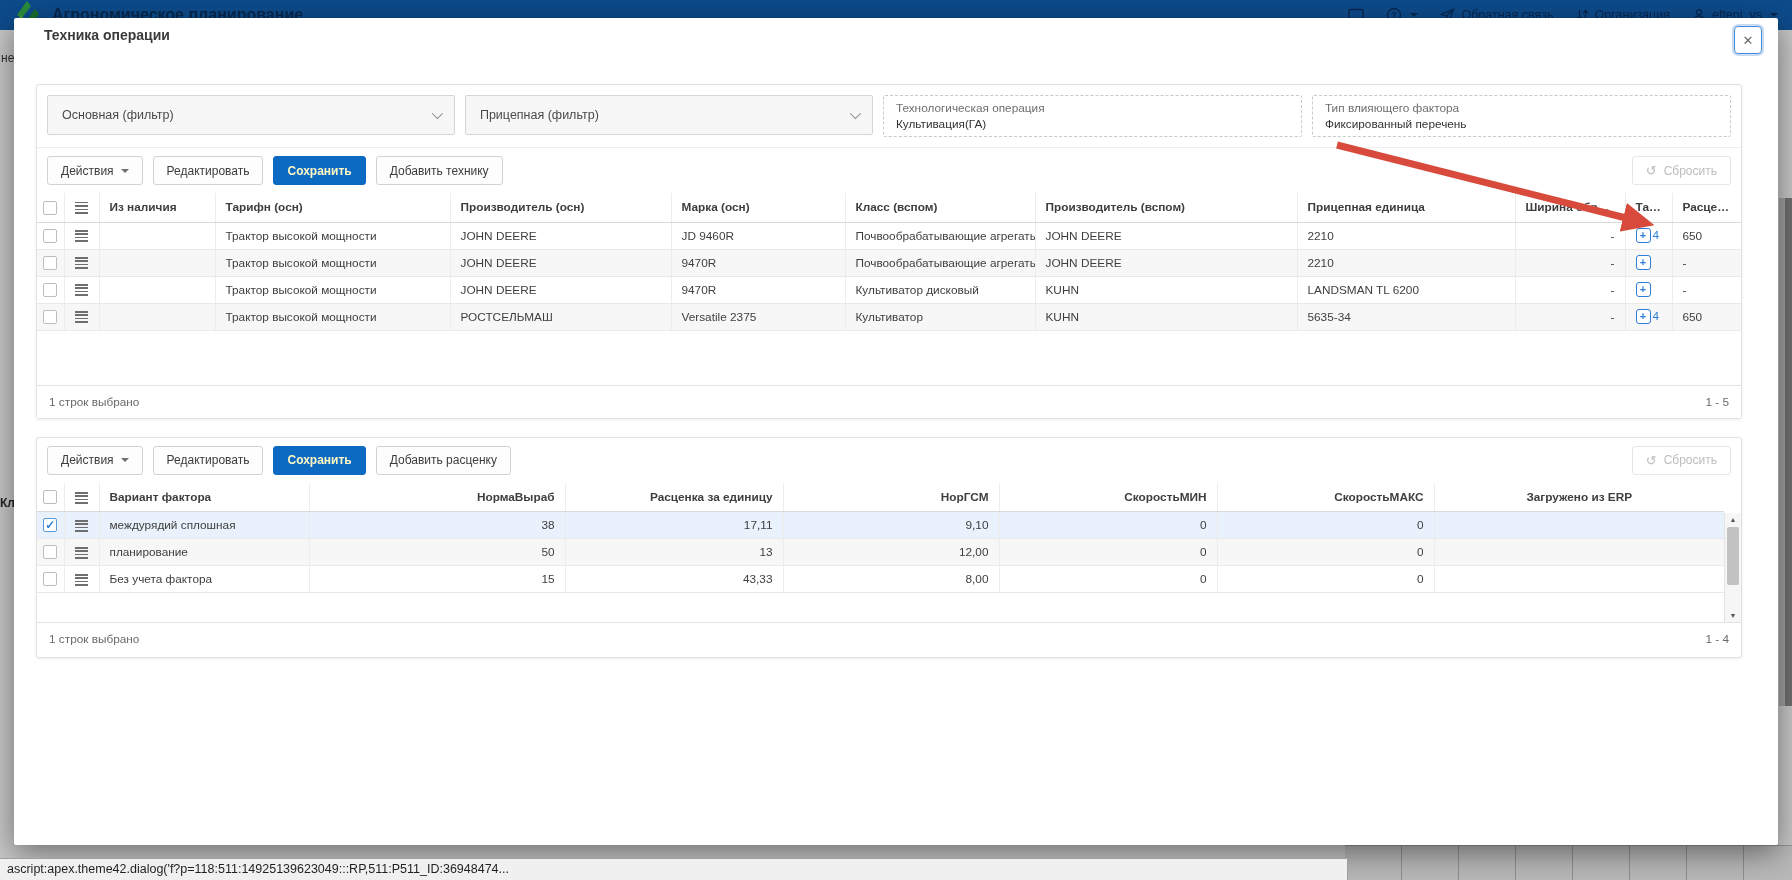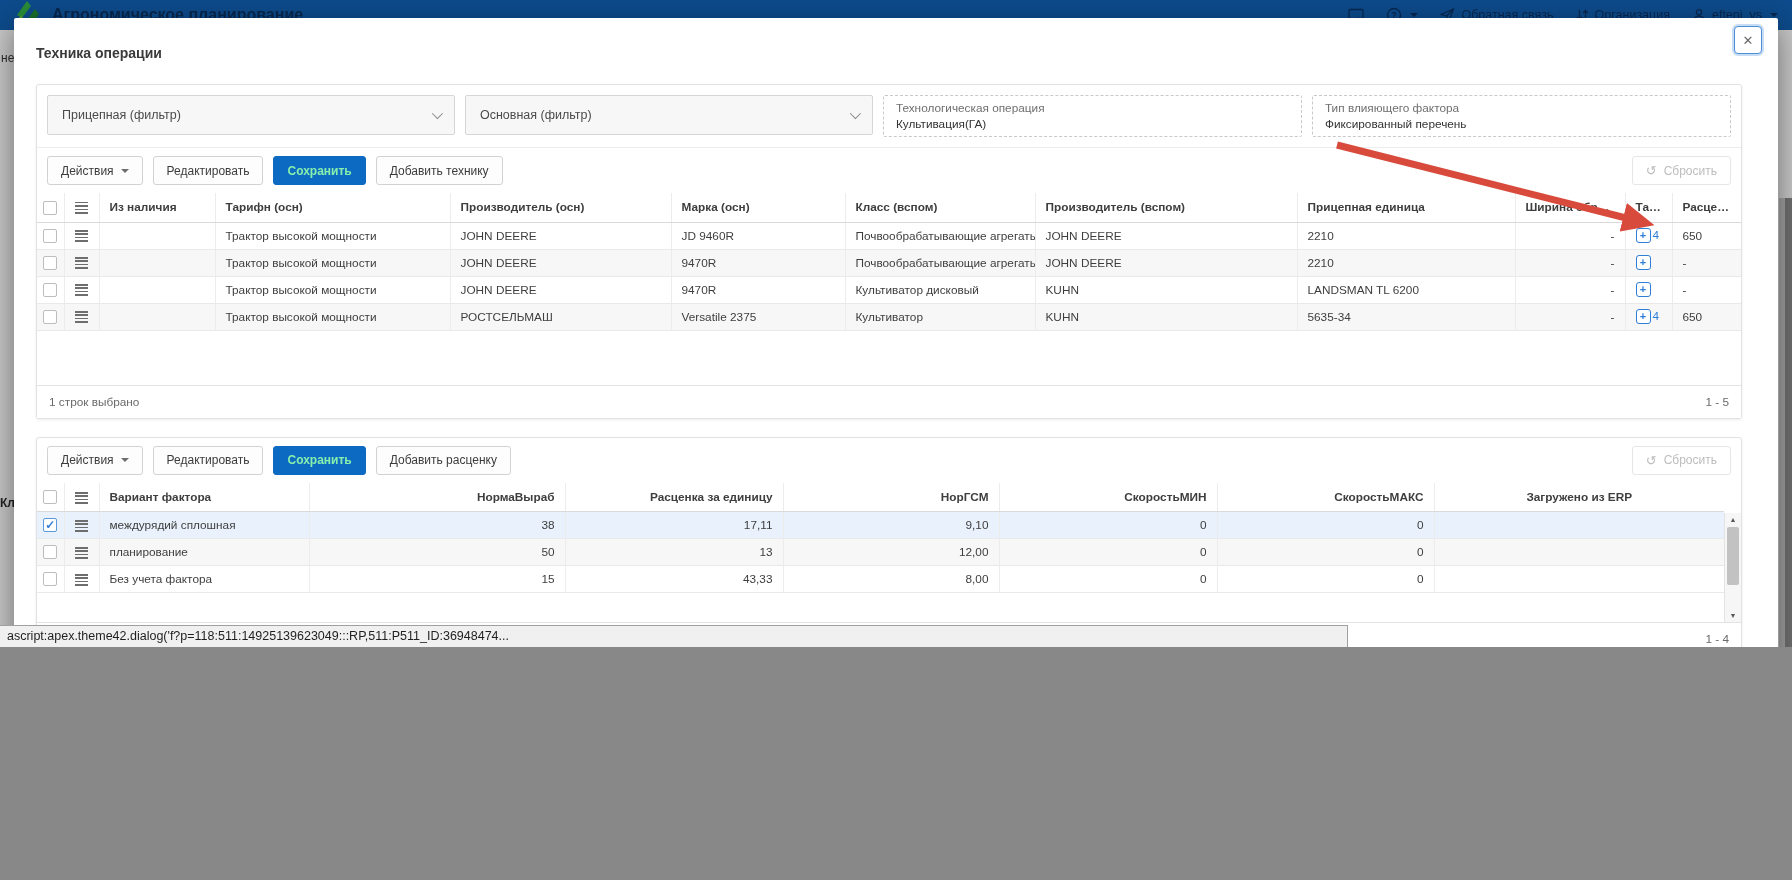--- a/index.html
+++ b/index.html
@@ -1,56 +1,56 @@
 <!DOCTYPE html>
 <html><head>
 <meta charset="utf-8">
 <style>
   * { box-sizing:border-box; margin:0; padding:0; }
   html,body { background:#888; }
   body { font-family:"Liberation Sans", sans-serif; }
-  .canvas { position:relative; width:1792px; height:647px; overflow:hidden; background:#ffffff; }
+  .canvas { position:relative; width:1792px; height:880px; overflow:hidden; background:#ffffff; }
 
   
   .navbar { position:absolute; left:0; top:0; right:0; height:30px; background:#1161b4; display:flex; align-items:center; z-index:1; color:#0a3368; }
   .logo { margin-left:13px; flex:0 0 auto; }
   .nav-title { font-weight:bold; font-size:16px; margin-left:9px; color:#093364; white-space:nowrap; }
   .nav-right { margin-left:auto; display:flex; align-items:center; gap:22px; padding-right:14px; font-size:12.5px; }
   .nav-item { display:flex; align-items:center; gap:6px; cursor:pointer; white-space:nowrap; }
   .mini-caret { width:0; height:0; border-left:4px solid transparent; border-right:4px solid transparent; border-top:4px solid #0a3368; margin-left:2px; }
 
   .bg-frag-top { position:absolute; left:1px; top:51px; z-index:1; font-size:12px; color:#3c3c3c; }
   .bg-frag-mid { position:absolute; left:0px; top:496px; z-index:1; font-size:12px; font-weight:bold; color:#2e2e2e; }
   .bg-sb-light { position:absolute; left:1779px; top:198px; width:6px; height:508px; background:#cfcfcf; z-index:1; }
   .bg-sb-dark  { position:absolute; left:1785px; top:198px; width:7px; height:508px; background:#8f8f8f; z-index:1; }
   .bg-bottom-frag { position:absolute; left:1345px; top:845px; width:447px; height:35px; z-index:1; background:#ececec;
      background-image:repeating-linear-gradient(90deg, transparent 0 56px, #b8b8b8 56px 57px); border-top:1px solid #bdbdbd; }
 
   .overlay { position:absolute; inset:0; background:rgba(0,0,0,0.22); z-index:5; }
 
   
   .modal { position:absolute; left:14px; top:18px; width:1764px; height:827px; background:#fff; z-index:10; border-radius:2px; box-shadow:0 8px 30px rgba(0,0,0,0.45); }
-  .modal-header { position:relative; height:42px; padding:26px 22px 0 22px; }
+  .modal-header { position:relative; height:42px; padding:8px 22px 0 22px;margin-left:8px; }
   .modal-title { font-size:14px; font-weight:bold; color:#3a3a3a; }
   .close-btn { position:absolute; top:8px; right:16px; width:28px; height:28px; background:#fff; border:1px solid #4a90d9; border-radius:4px; box-shadow:0 0 0 2px rgba(74,144,217,0.3); display:flex; align-items:center; justify-content:center; font-size:13px; color:#6b6b6b; cursor:pointer; }
 
   .card { margin:0 36px 0 22px; border:1px solid #e2e2e2; border-radius:3px; box-shadow:0 1px 3px rgba(0,0,0,0.08); background:#fff; }
   .card1 { margin-top:24px; }
   .card2 { margin-top:18px; padding-bottom:2px; }
 
   .filter-row { display:flex; gap:10px; padding:10px; }
   .select { flex:1; height:40px; background:#f7f7f7; border:1px solid #d6d6d6; border-radius:2px; display:flex; align-items:center; padding:0 14px; font-size:12.5px; color:#4a4a4a; cursor:pointer; }
   .chev { margin-left:auto; width:8px; height:8px; border-right:1.6px solid #8a8a8a; border-bottom:1.6px solid #8a8a8a; transform:rotate(45deg) translateY(-2px); }
   .dashedbox { flex:1.04; border:1px dashed #c9c9c9; border-radius:2px; padding:4px 12px; font-size:11.8px; overflow:hidden; }
   .dashedbox .lab { color:#6f6f6f; line-height:16px; white-space:nowrap; }
   .dashedbox .val { color:#333; line-height:16px; white-space:nowrap; }
 
   .toolbar { display:flex; gap:10px; padding:8px 10px; border-top:1px solid #ededed; align-items:center; }
   .btn { height:29px; padding:0 13px; background:#fdfdfd; border:1px solid #d2d2d2; border-radius:3px; font-size:12px; color:#3c3c3c; display:inline-flex; align-items:center; gap:7px; cursor:pointer; font-family:inherit; white-space:nowrap; }
-  .btn.primary { background:#0d6ac2; border-color:#0d6ac2; color:#86efac; font-weight:bold; }
+  .btn.primary { background:#0d6ac2; border-color:#0d6ac2; color:#fef9c3; font-weight:bold; }
   .btn.reset { margin-left:auto; color:#bdbdbd; border-color:#e6e6e6; background:#fff; }
   .btn .caret { width:0; height:0; border-left:4px solid transparent; border-right:4px solid transparent; border-top:4px solid #6e6e6e; }
   .ric { font-size:13px; line-height:1; }
 
   table.grid { border-collapse:collapse; table-layout:fixed; font-size:11.8px; color:#3e3e3e; }
   .grid th { font-weight:bold; text-align:left; padding:0 10px; height:29px; border-right:1px solid #ececec; border-bottom:1px solid #d9d9d9; background:#fff; overflow:hidden; white-space:nowrap; text-overflow:ellipsis; cursor:pointer; }
   .grid td { padding:0 10px; height:27px; border-right:1px solid #ececec; border-bottom:1px solid #e9e9e9; background:#fff; overflow:hidden; white-space:nowrap; }
   .grid th:last-child, .grid td:last-child { border-right:none; }
   .grid tr.alt td { background:#f7f7f7; }
   .grid tr.sel td { background:#e9f2fc; }
@@ -144,25 +144,25 @@
     <div class="modal-header">
       <span class="modal-title">Техника операции</span>
       <button class="close-btn">
           <span>✕</span>
         </button>
     </div>
 
     <div class="card card1">
       <div class="filter-row">
         <div class="select">
+          <span>Основная (фильтр)</span>
+          <span class="chev"></span>
+        </div>
+        <div class="select">
           <span>Прицепная (фильтр)</span>
-          <span class="chev"></span>
-        </div>
-        <div class="select">
-          <span>Основная (фильтр)</span>
           <span class="chev"></span>
         </div>
         <div class="dashedbox">
           <div class="lab">Технологическая операция</div>
           <div class="val">Культивация(ГА)</div>
         </div>
         <div class="dashedbox">
           <div class="lab">Тип влияющего фактора</div>
           <div class="val">Фиксированный перечень</div>
         </div>

